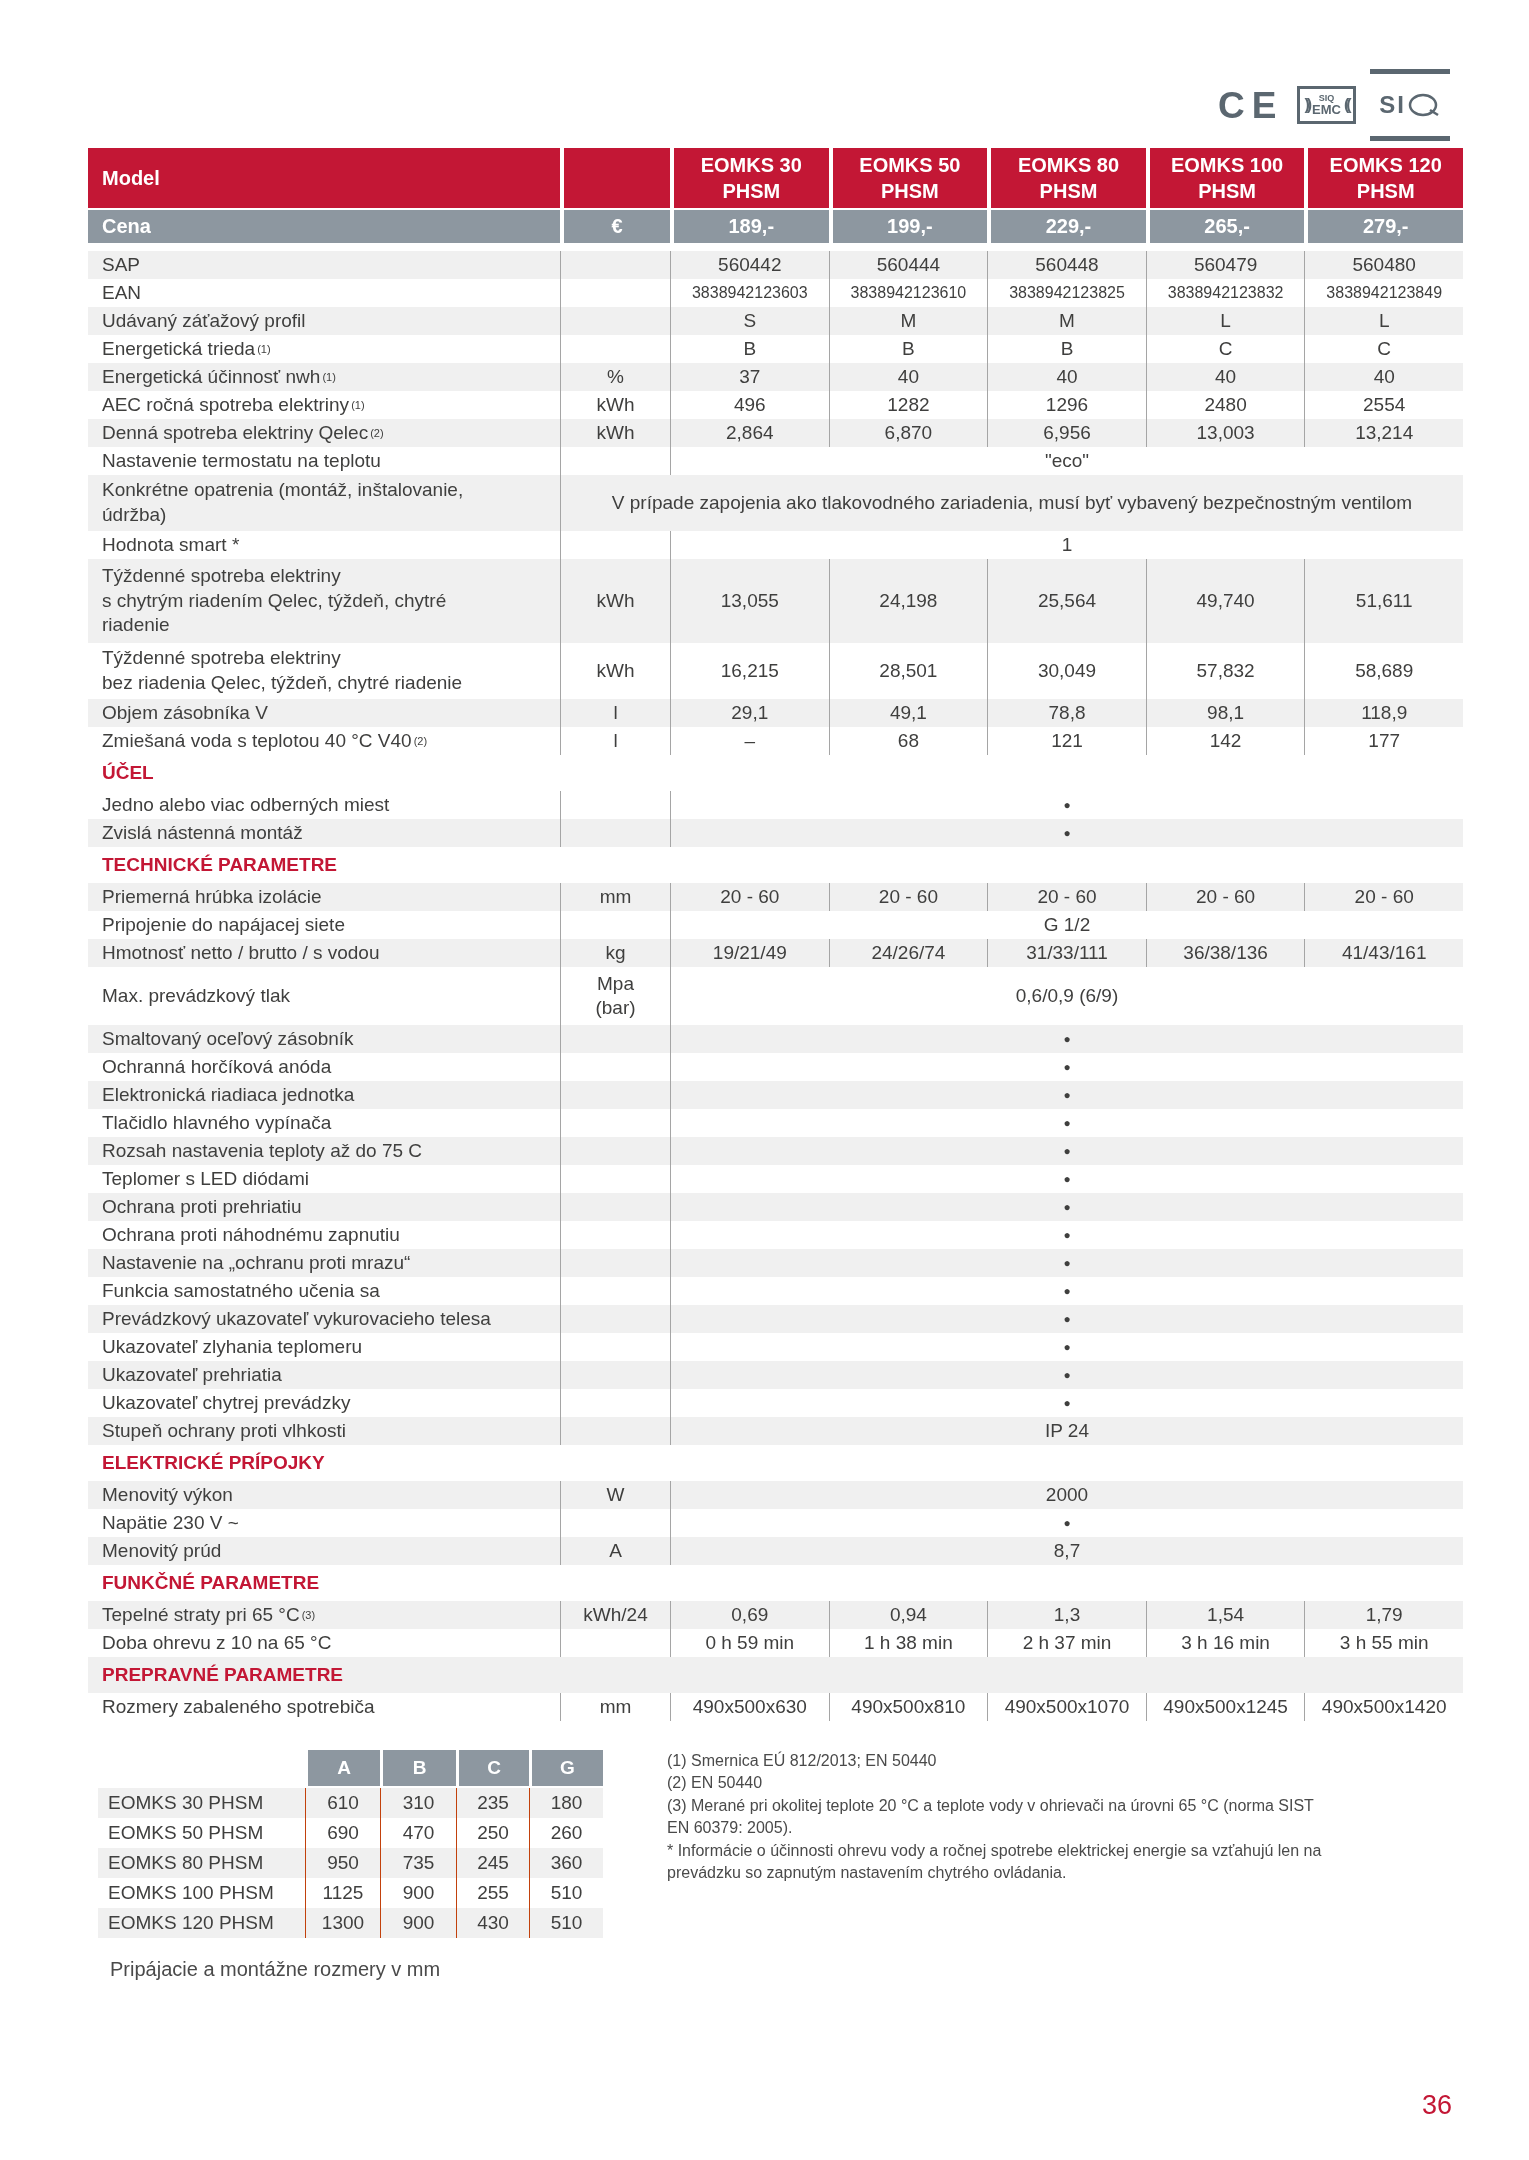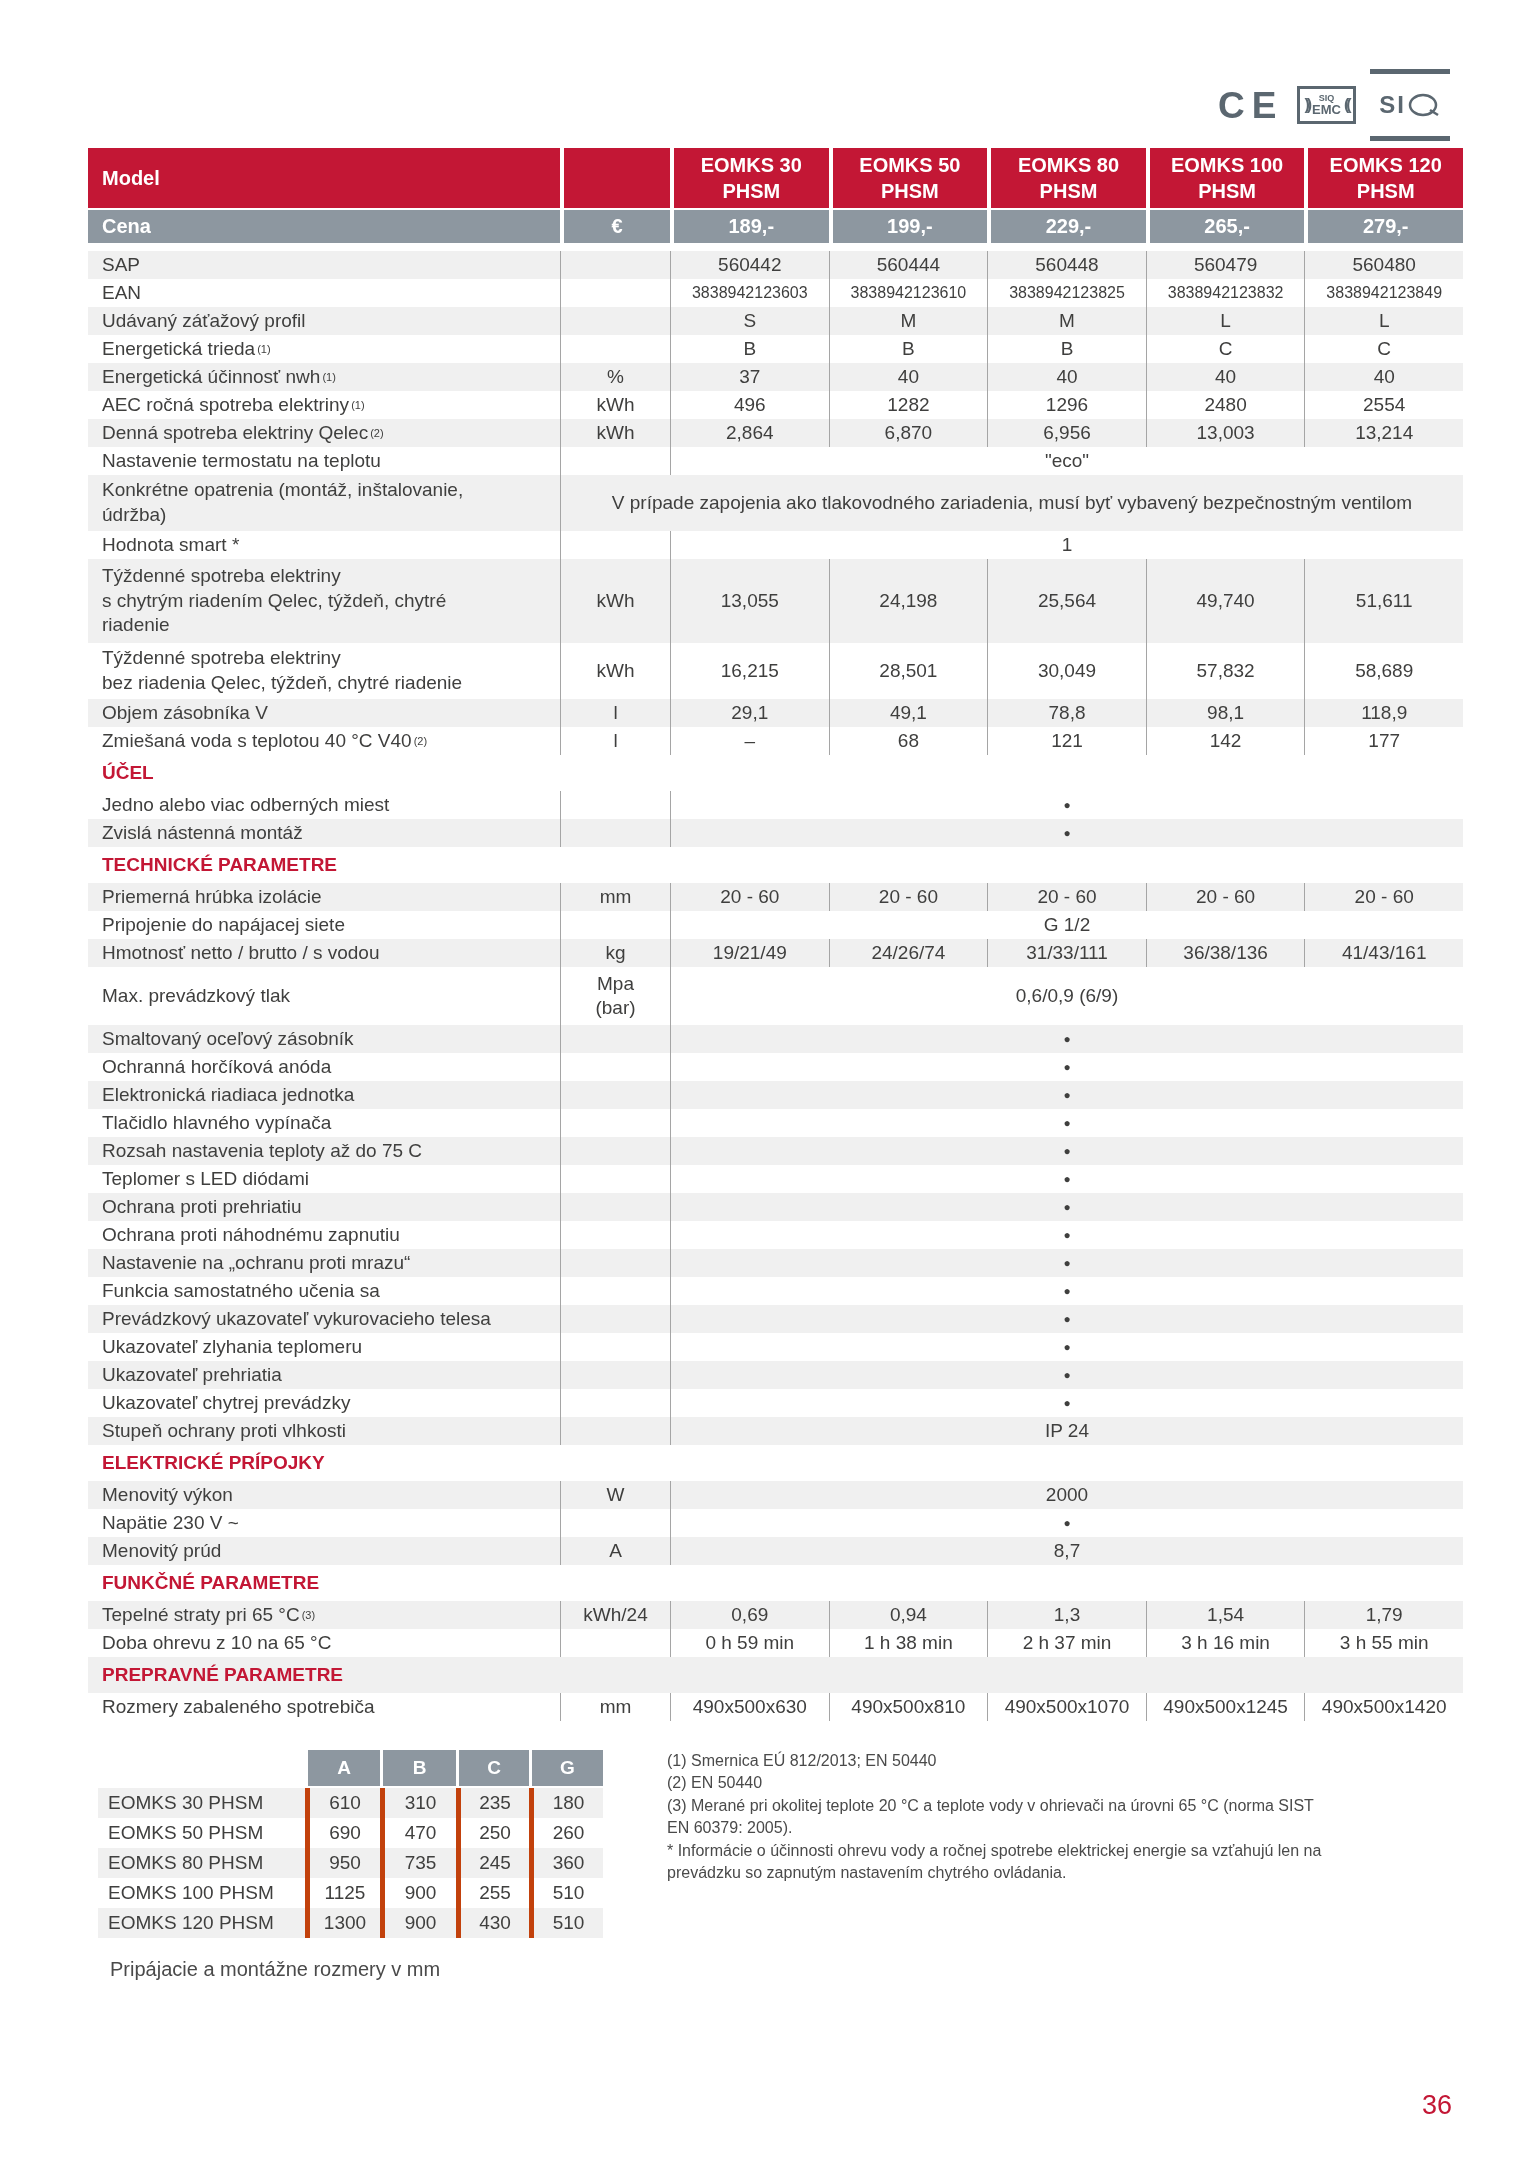--- a/index.html
+++ b/index.html
@@ -56,21 +56,21 @@
 
   
   .dim-table { position:absolute; left:98px; top:1750px; width:505px; font-size:19px; }
   .dim-grid { display:grid; grid-template-columns:207px 75px 76px 73px 74px; }
   .dim-head { min-height:36px; margin-bottom:2px; }
   .dim-head .cell { background:#8d97a0; color:#fff; font-weight:bold; border-left:3px solid #fff; }
   .dim-head .cell.blank { background:transparent; border-left:none; }
   .dim-row { min-height:30px; }
   .dim-row.g { background:#f0f0f0; }
   .dim-row.w { background:#ffffff; }
-  .dim-row .cell { border-left:5px solid #c2410c; }
+  .dim-row .cell { border-left:1px solid #c2410c; }
   .dim-row .cell.model { border-left:none; justify-content:flex-start; text-align:left; padding-left:10px; }
   .dim-caption { position:absolute; left:110px; top:1958px; font-size:20px; color:#4a4a4a; }
 
   
   .footnotes { position:absolute; left:667px; top:1750px; width:655px;
                font-size:16px; line-height:1.4; color:#4a4a4a; }
 
   
   .page-number { position:absolute; left:1422px; top:2090px; font-size:27px; color:#c31735; }
 </style>

